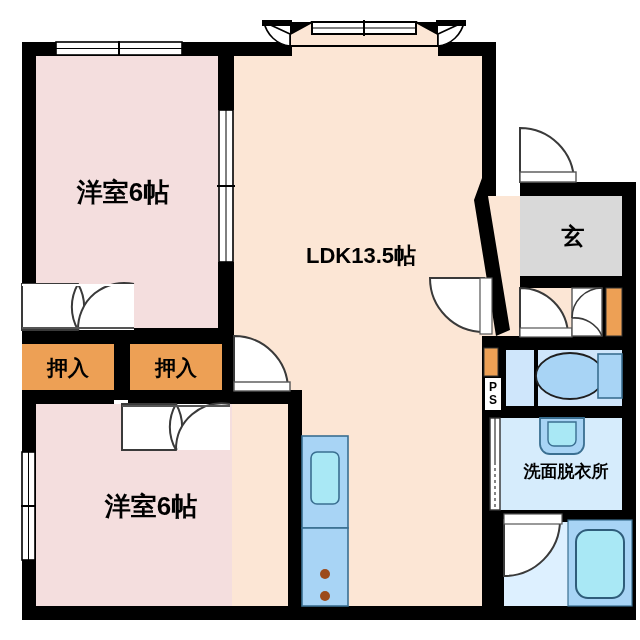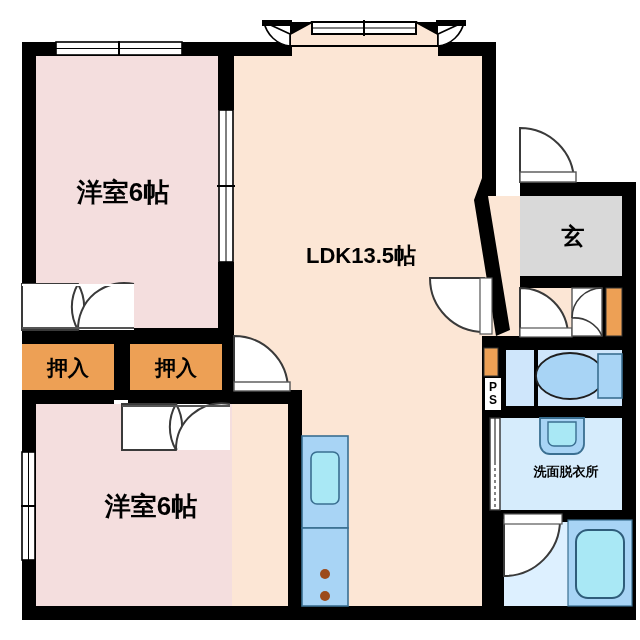--- a/index.html
+++ b/index.html
@@ -211,21 +211,21 @@
   <div class="room-label" style="left:130px;top:344px;width:92px;height:46px;font-size:21px;">押入</div>
 
   <div class="room-label" style="left:42px;top:172px;width:162px;height:40px;font-size:26px;">洋室6帖</div>
 
   <div class="room-label" style="left:70px;top:486px;width:162px;height:40px;font-size:26px;">洋室6帖</div>
 
   <div class="room-label" style="left:256px;top:236px;width:210px;height:40px;font-size:22px;">LDK13.5帖</div>
 
   <div class="room-label" style="left:546px;top:218px;width:54px;height:36px;font-size:23px;">玄</div>
 
-  <div class="room-label" style="left:500px;top:458px;width:132px;height:26px;font-size:13px;">洗面脱衣所</div>
+  <div class="room-label" style="left:500px;top:458px;width:132px;height:26px;font-size:17px;">洗面脱衣所</div>
 
   <div style="position:absolute;left:485px;top:378px;width:16px;height:32px;display:flex;
               flex-direction:column;align-items:center;justify-content:center;
               font-size:12px;font-weight:700;color:#000;line-height:1.05;background:#fff;">
     <span>P</span>
     <span>S</span>
   </div>
 
 </div>
 

